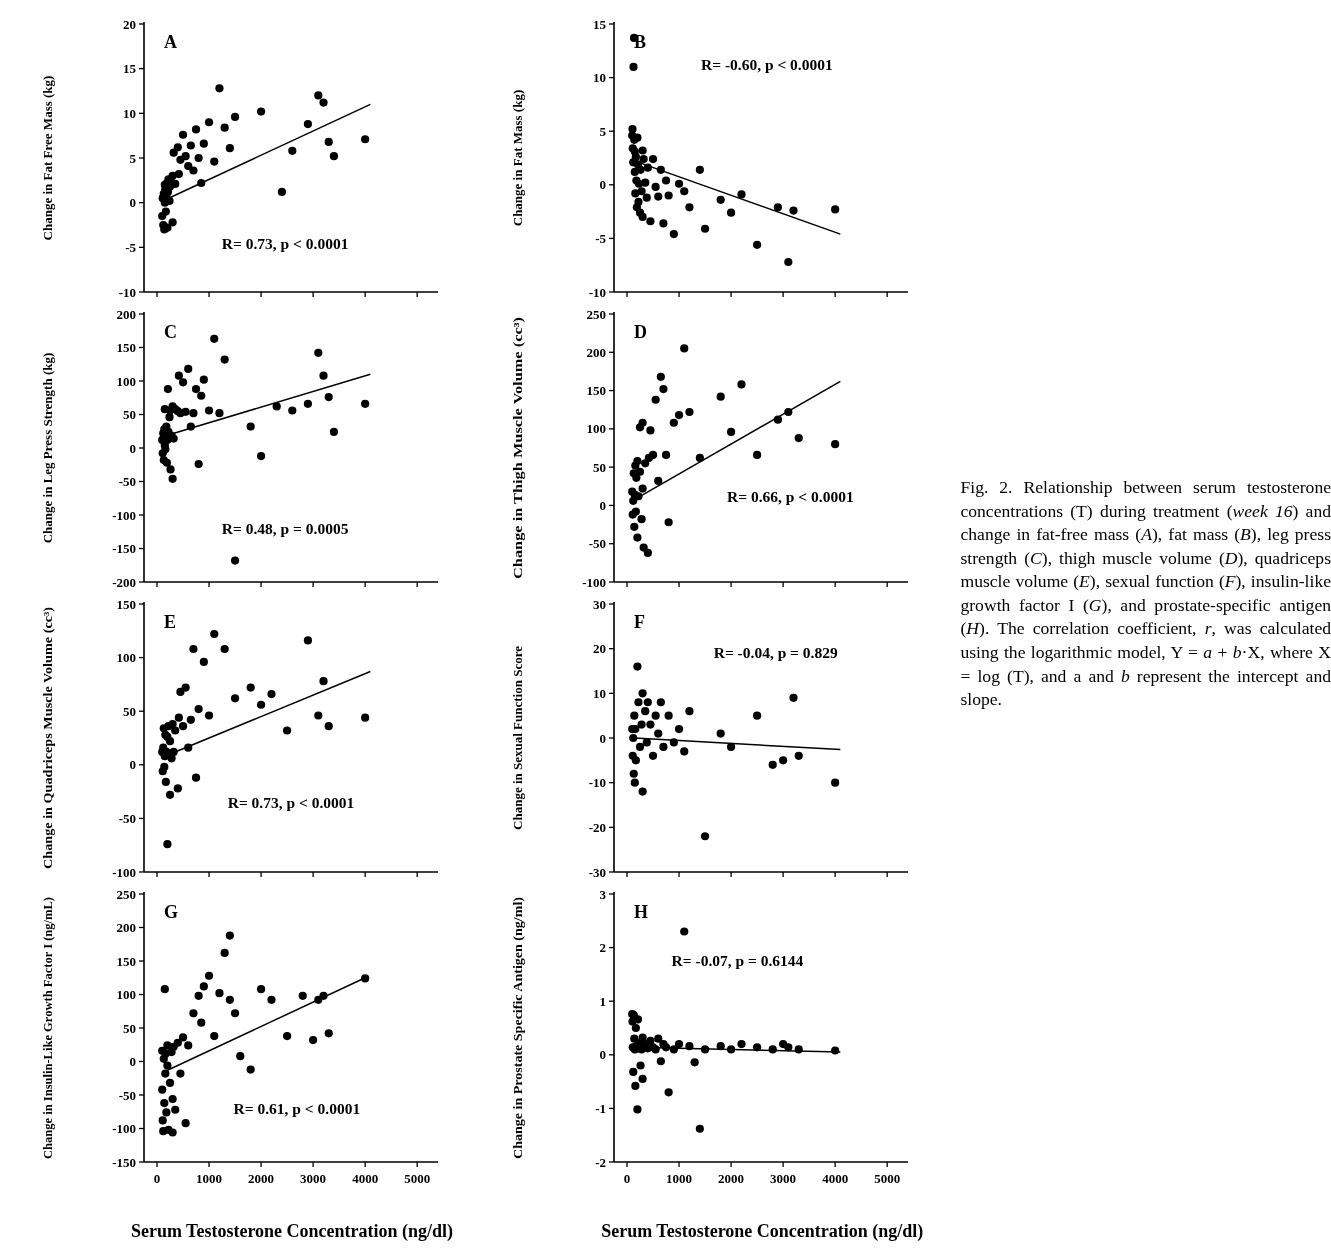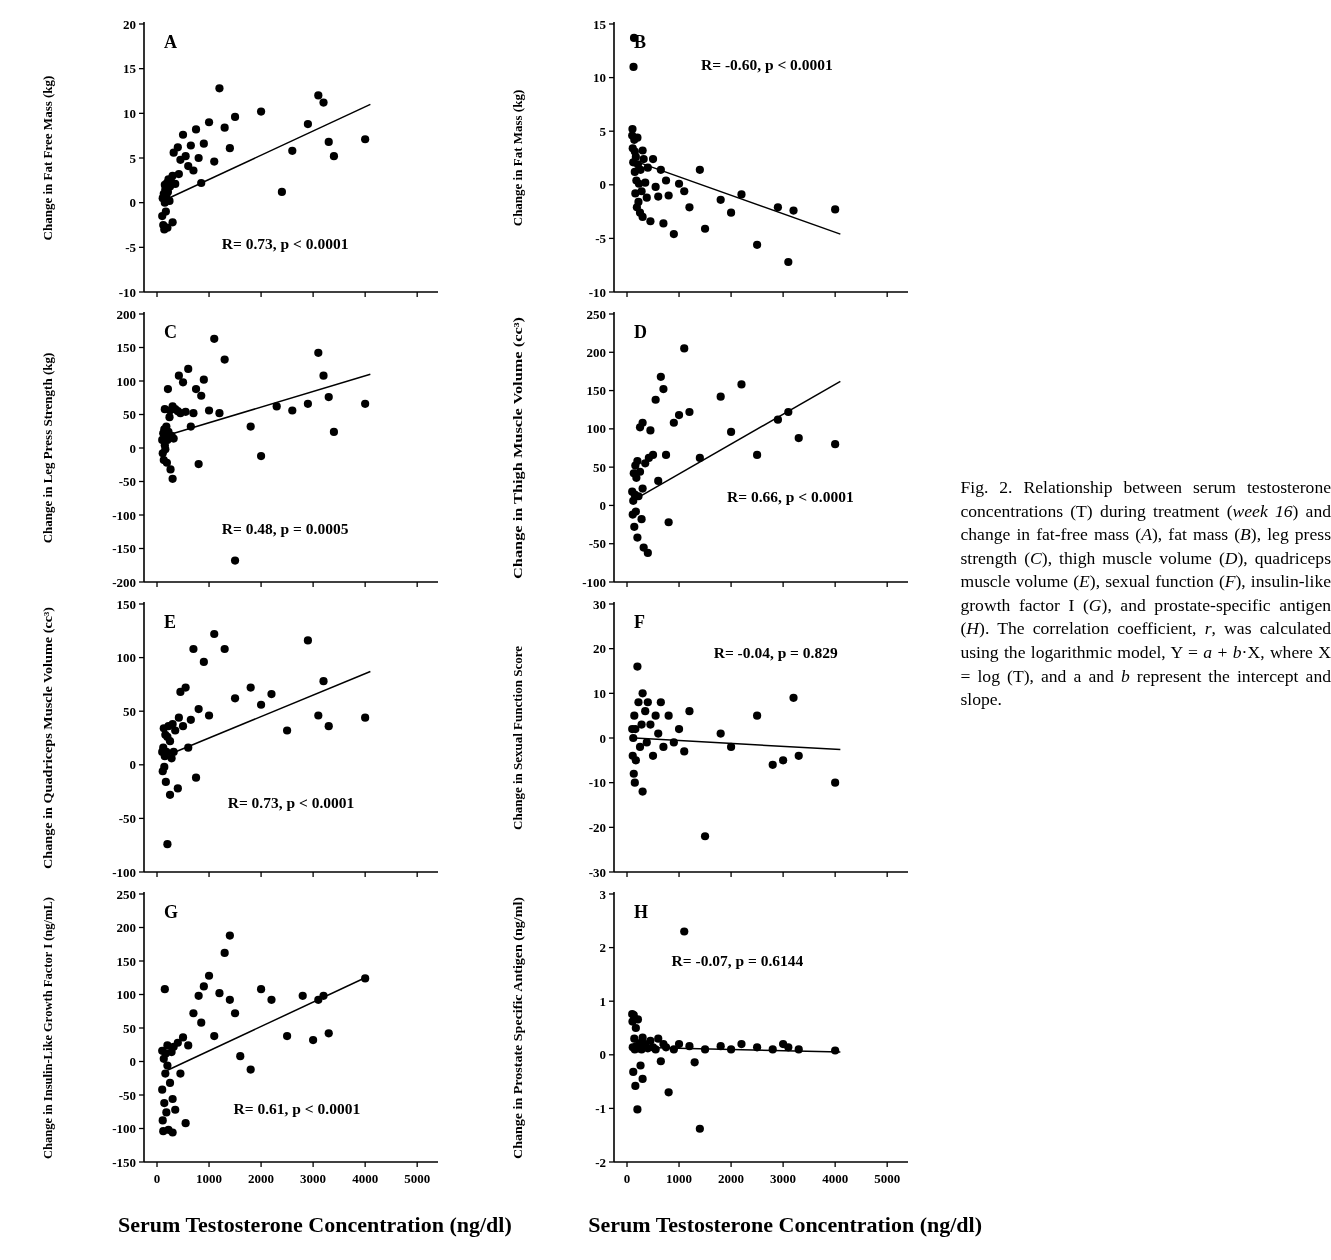--- a/index.html
+++ b/index.html
@@ -2,22 +2,22 @@
 <html><head>
 <meta charset="utf-8">
 <style>
   html,body{margin:0;padding:0;background:#ffffff;}
   body{width:1331px;height:1260px;font-family:"Liberation Serif",serif;color:#000;overflow:hidden;}
   .layout{display:flex;align-items:flex-start;padding:14px 0 0 26px;box-sizing:border-box;}
   .col{display:flex;flex-direction:column;width:446px;}
   .col.mid{margin-left:26px;}
   .chart-host{width:440px;height:290px;}
   .chart-host.bottom{height:322px;}
-  .axis-title{width:440px;box-sizing:border-box;padding-left:92px;text-align:left;
-              font-weight:bold;font-size:22px;margin-top:6px;white-space:nowrap;}
+  .axis-title{width:440px;box-sizing:border-box;padding-left:92px;text-align:center;
+              font-weight:bold;font-size:18px;margin-top:15px;white-space:nowrap;}
   .caption-col{width:372px;margin-left:20px;}
   .caption{margin:462px 0 0 0;font-size:17.6px;line-height:1.34;text-align:justify;}
   svg{display:block;}
   svg text{fill:#000;}
   .tick{font-family:"Liberation Serif",serif;font-size:13px;font-weight:bold;}
   .ylabel{font-family:"Liberation Serif",serif;font-size:13px;font-weight:bold;}
   .panel{font-family:"Liberation Serif",serif;font-size:18px;font-weight:bold;}
   .ann{font-family:"Liberation Serif",serif;font-size:15.5px;font-weight:bold;}
 </style>
 </head>

